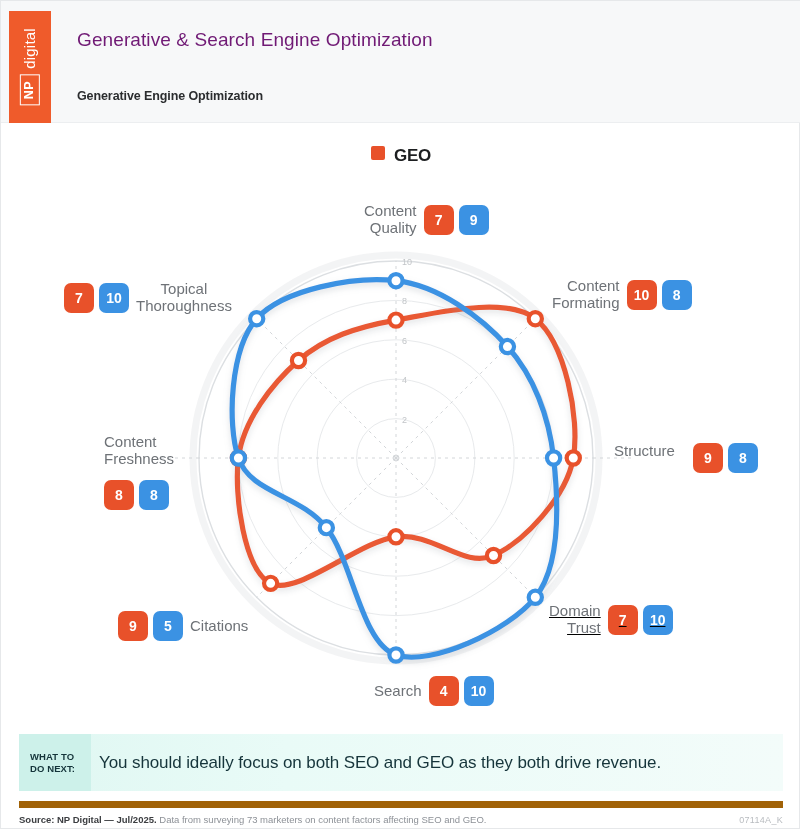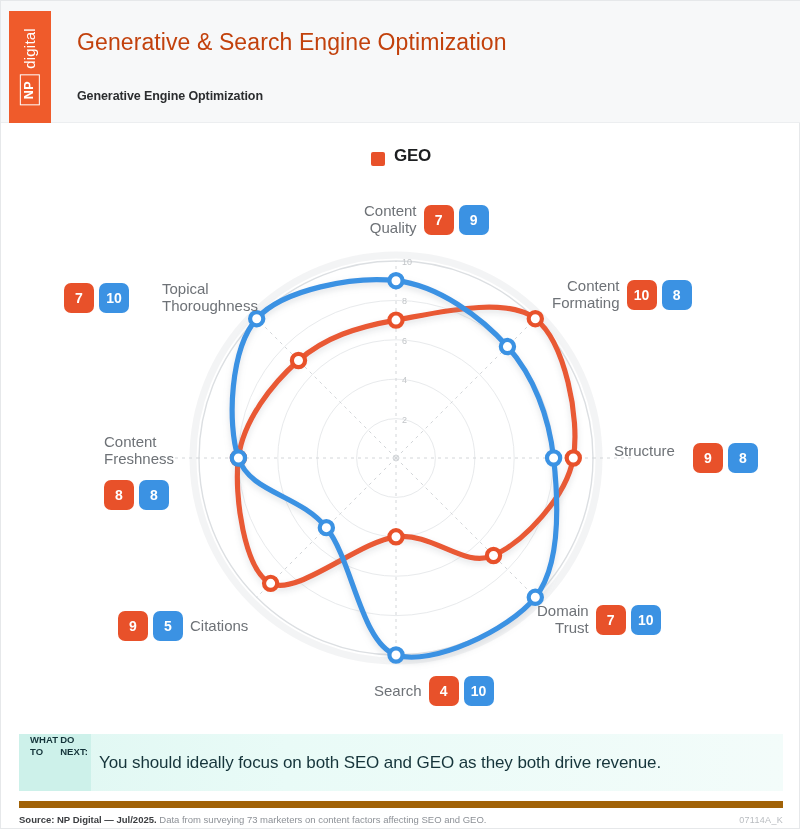--- a/index.html
+++ b/index.html
@@ -38,74 +38,74 @@
     border:1.6px solid #ffffff;
     color:#ffffff;
     font-size:12.5px;font-weight:700;letter-spacing:.6px;
     padding:2px 5px 3px 5px;line-height:1;
   }
   .logo-word{
     color:#ffffff;font-size:15px;font-weight:400;letter-spacing:.2px;
   }
   .kicker{
     position:absolute;left:76px;top:28px;
-    font-size:23px;color:#c2410c;font-weight:400;letter-spacing:.1px;
+    font-size:19px;color:#701a75;font-weight:400;letter-spacing:.1px;
   }
   .title{
     position:absolute;left:74px;top:49px;
     font-size:32.5px;color:#1c1d1f;font-weight:700;letter-spacing:-.6px;
     white-space:nowrap;
   }
   .title sup{font-size:17px;top:-.75em;position:relative;font-weight:700;}
   .subtitle{
     position:absolute;left:76px;top:88px;
     font-size:12.5px;color:#2b2d2f;font-weight:700;letter-spacing:-.1px;
   }
 
   
   .legend{
     position:absolute;top:145px;left:0;width:800px;
     display:flex;justify-content:center;align-items:center;gap:34px;
   }
-  .legend-item{display:flex;align-items:flex-end;gap:9px;}
+  .legend-item{display:flex;align-items:flex-start;gap:9px;}
   .legend-swatch{width:14px;height:14px;border-radius:2px;display:block;}
   .legend-label{font-size:17px;color:#1d1f21;font-weight:700;letter-spacing:-.2px;}
 
   
   .chart-wrap{position:absolute;left:0;top:175px;width:800px;height:545px;}
   svg{display:block;}
 
   .axis-tick{font-size:9px;fill:#c2c5c8;font-family:"Liberation Sans",sans-serif;}
 
   
   .axlabel{position:absolute;display:flex;align-items:center;gap:7px;}
   .axlabel .txt{
     font-size:15px;color:#6e7277;line-height:1.12;font-weight:400;
     white-space:nowrap;
   }
   .axlabel .txt.r{text-align:right;}
-  .axlabel .txt.c{margin-left:26px;}
+  .axlabel .txt.c{text-align:center;}
   .chips{display:flex;gap:5px;}
   .chip{
     width:30px;height:30px;border-radius:7px;
     display:flex;align-items:center;justify-content:center;
     color:#ffffff;font-size:14px;font-weight:700;
   }
   .chip.geo{background:#e8512a;}
   .chip.seo{background:#3b92e3;}
 
   
   .callout{
     position:absolute;left:18px;top:733px;width:764px;height:57px;
     background:linear-gradient(90deg,#dff7f2 0%, #e9fbf7 35%, #f3fcfa 100%);
     display:flex;align-items:stretch;
   }
   .callout-tag{
     width:72px;min-width:72px;background:#cdf1ea;
-    display:flex;flex-direction:row;justify-content:center;
+    display:flex;flex-direction:column;justify-content:center;
     padding-left:11px;box-sizing:border-box;
   }
   .callout-tag span{
     font-size:9.5px;font-weight:700;color:#14343a;line-height:1.22;letter-spacing:.1px;
   }
   .callout-text{
     flex:1;display:flex;align-items:center;padding-left:8px;
     font-size:17px;color:#16353b;letter-spacing:-.1px;
   }
   .footnote{
@@ -218,21 +218,21 @@
     <div class="axlabel" style="left:613px;top:267px;flex-direction:row;align-items:flex-start;gap:14px;">
       <div class="txt">
         <div>Structure</div>
       </div>
       <div class="chips" style="margin-left:4px;">
         <span class="chip geo">9</span>
         <span class="chip seo">8</span>
       </div>
     </div>
 
-    <div class="axlabel" style="left:536px;top:427px;">
+    <div class="axlabel" style="left:548px;top:427px;text-decoration:underline;">
       <div class="txt r">
         <div>Domain</div>
           <div>Trust</div>
       </div>
       <div class="chips">
         <span class="chip geo">7</span>
         <span class="chip seo">10</span>
       </div>
     </div>
 

